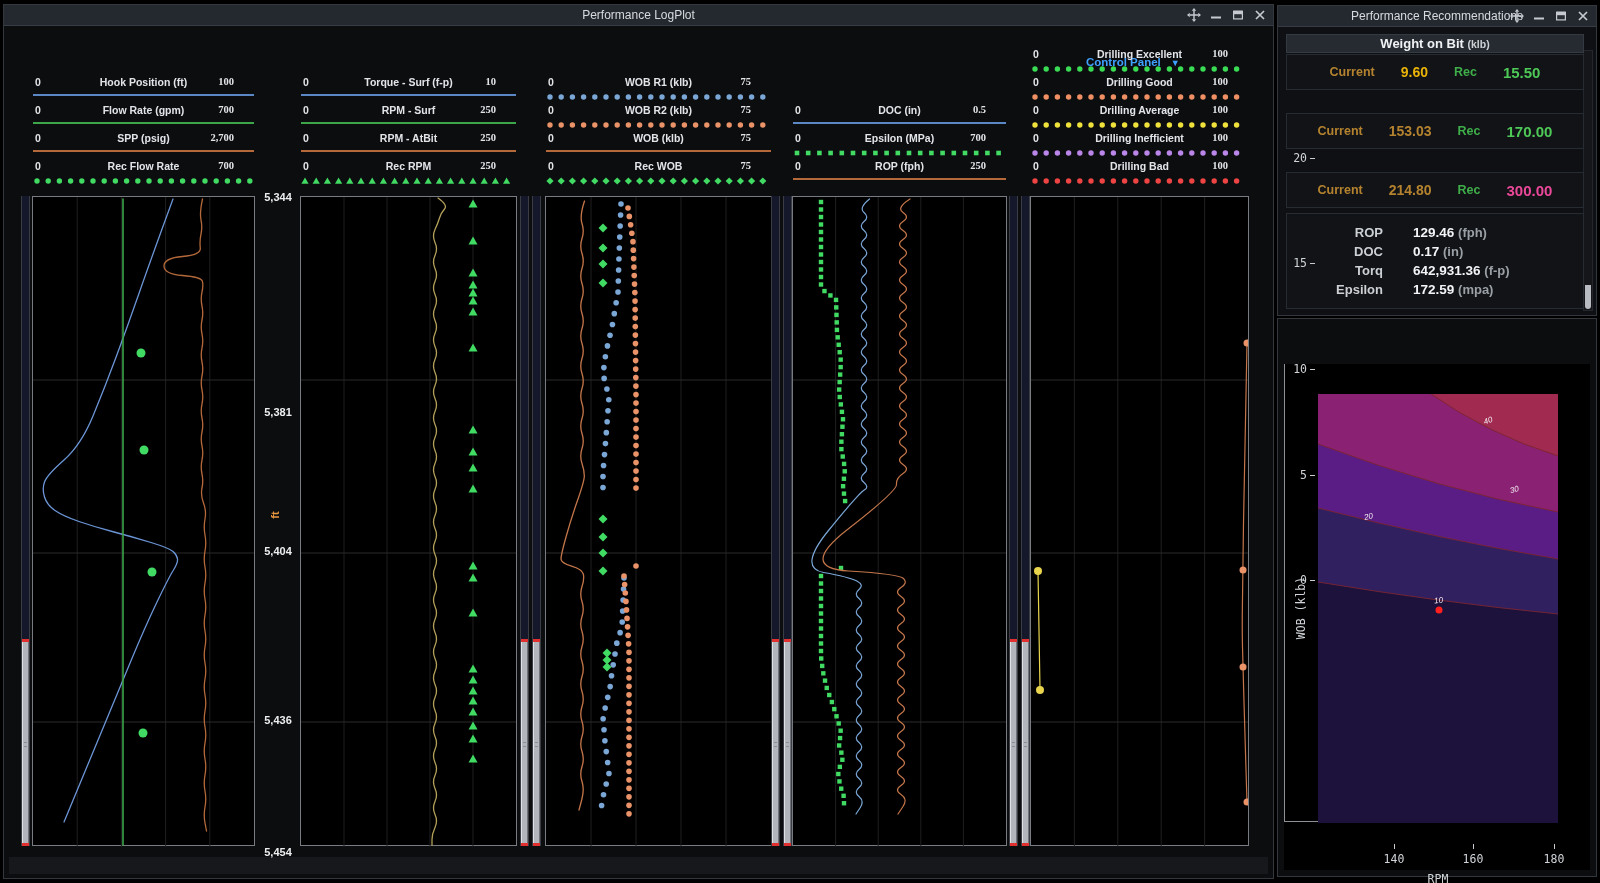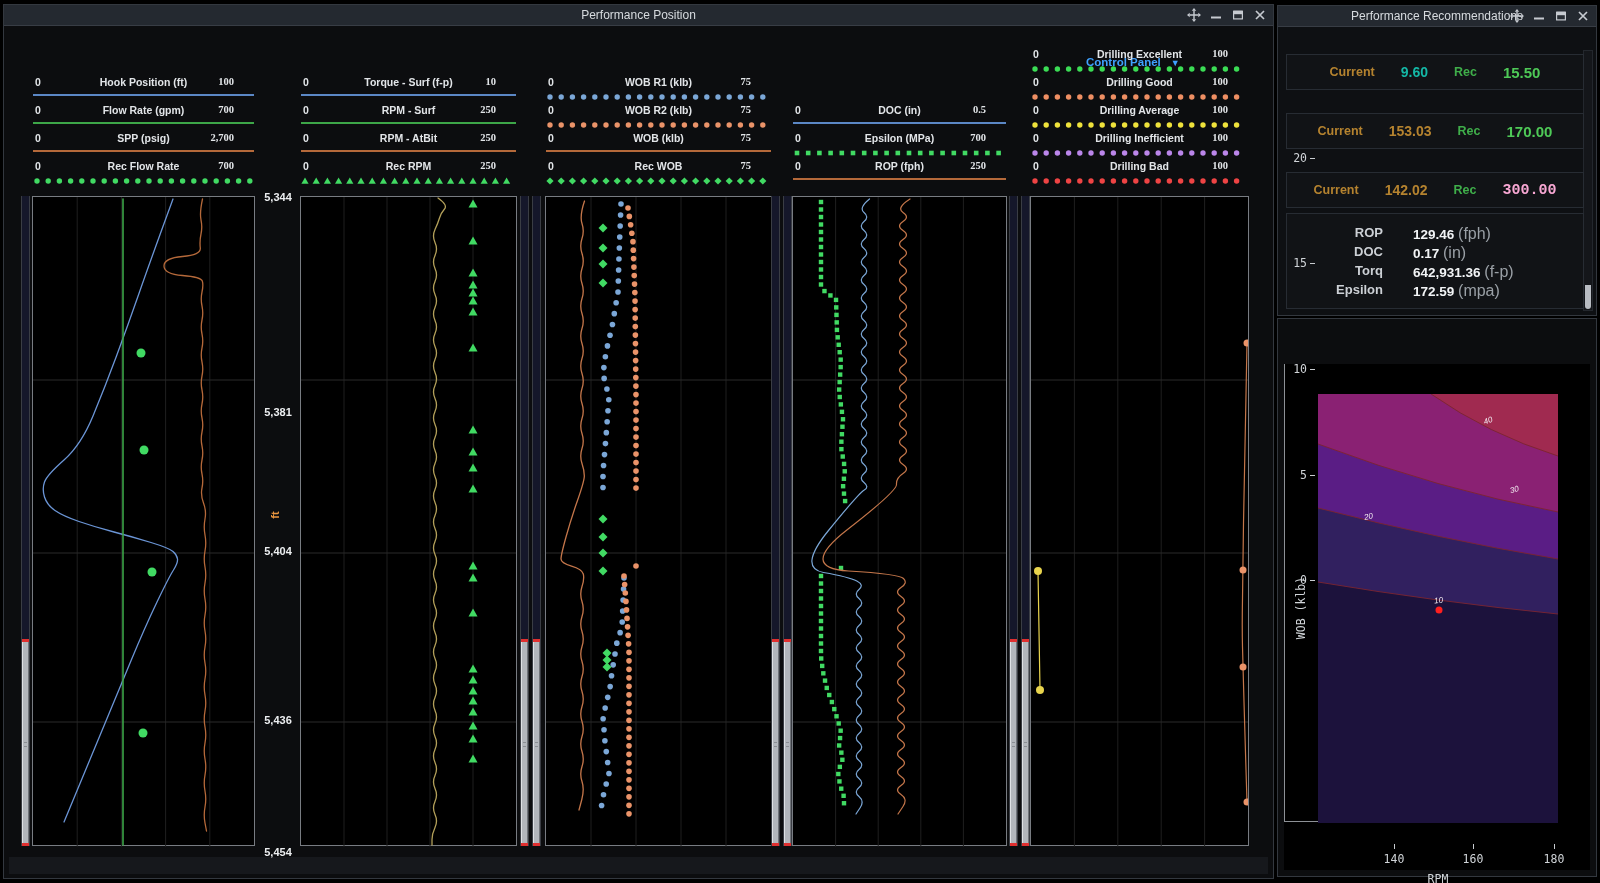--- a/index.html
+++ b/index.html
@@ -39,35 +39,35 @@
   .sec-r{position:absolute;left:8px;width:298px;height:36px;background:#111316;border:1px solid #272c33;
          display:flex;align-items:center;justify-content:center;gap:26px;}
   .cur-l{font-size:12.5px;font-weight:bold;}
   .cur-v{font-size:14px;font-weight:bold;}
   .rec-l{font-size:12.5px;font-weight:bold;}
   .rec-v{font-size:15px;font-weight:bold;}
   .stats{position:absolute;left:8px;width:298px;background:#111316;border:1px solid #272c33;}
   .stat-row{position:absolute;left:0;right:0;height:19px;}
   .stat-row .sl{position:absolute;right:200px;width:120px;text-align:right;font-size:13px;font-weight:bold;color:#ccd0d5;}
   .stat-row .sv{position:absolute;left:126px;font-size:13.5px;font-weight:bold;color:#f2f4f6;white-space:nowrap;}
-  .stat-row .su{font-size:16px;font-weight:normal;color:#9aa0a6;}
+  .stat-row .su{font-size:13px;font-weight:bold;color:#9aa0a6;}
   .vscroll{position:absolute;right:3px;top:23px;bottom:4px;width:10px;background:#14161a;border:1px solid #23272d;}
   .vscroll .sthumb{position:absolute;left:1px;right:1px;bottom:1px;height:24px;background:#b8bcc2;border-radius:0 0 5px 5px;}
   .rop-black{position:absolute;left:6px;right:6px;top:24px;bottom:6px;background:#000;}
   .ax{position:absolute;font-family:"DejaVu Sans Mono","Liberation Mono",monospace;color:#d0d4d8;font-size:11.5px;}
   .tickmark{position:absolute;background:#c8ccd0;}
 </style>
 </head>
 <body>
 
 <div class="screen">
 
   <div class="window" id="lp-win" style="left:3px;top:4px;width:1271px;height:875px;">
     <div class="titlebar">
-      <span class="t">Performance Position</span>
+      <span class="t">Performance LogPlot</span>
       <span class="winicons" id="lp-icons">
           <span>
             <svg width="14" height="14" viewBox="0 0 14 14">
               <path d="M7 2.5 V11.5 M2.5 7 H11.5" stroke="#c6cad0" stroke-width="1.4" fill="none"></path>
               <path d="M7 0 L4.8 2.7 H9.2 Z M7 14 L4.8 11.3 H9.2 Z M0 7 L2.7 4.8 V9.2 Z M14 7 L11.3 4.8 V9.2 Z" fill="#c6cad0"></path>
             </svg>
           </span>
           <span>
             <svg width="14" height="14" viewBox="0 0 14 14">
               <rect x="2" y="8.5" width="10" height="2" fill="#c6cad0"></rect>
@@ -844,37 +844,38 @@
             <svg width="14" height="14" viewBox="0 0 14 14">
               <path d="M3 3 L11 11 M11 3 L3 11" stroke="#c6cad0" stroke-width="1.7"></path>
             </svg>
           </span>
         </span>
     </div>
     <div class="panel-body" id="rec-body">
       <div class="vscroll">
           <div class="sthumb"></div>
         </div>
+    <div class="sec-h" style="top: 7px;"><span>Weight on Bit </span><span class="u">(klb)</span></div>
         <div class="sec-r" style="top: 27px;">
           <span class="cur-l" style="color: rgb(181, 131, 47);">Current</span>
-          <span class="cur-v" style="color: #14b8a6;">9.60</span>
+          <span class="cur-v" style="color: #eab308;">9.60</span>
           <span class="rec-l" style="color: rgb(63, 174, 74);">Rec</span>
           <span class="rec-v" style="color: rgb(78, 201, 87);">15.50</span>
         </div>
         <div class="sec-r" style="top: 86px;">
           <span class="cur-l" style="color: rgb(181, 131, 47);">Current</span>
           <span class="cur-v" style="color: rgb(181, 131, 47);">153.03</span>
           <span class="rec-l" style="color: rgb(63, 174, 74);">Rec</span>
           <span class="rec-v" style="color: rgb(78, 201, 87);">170.00</span>
         </div>
         <div class="sec-r" style="top: 145px;">
           <span class="cur-l" style="color: rgb(181, 131, 47);">Current</span>
-          <span class="cur-v" style="color: rgb(181, 131, 47);">142.02</span>
+          <span class="cur-v" style="color: rgb(181, 131, 47);">214.80</span>
           <span class="rec-l" style="color: rgb(63, 174, 74);">Rec</span>
-          <span class="rec-v" style="color: #f9a8d4; font-family: Liberation Mono, monospace;">300.00</span>
+          <span class="rec-v" style="color: #ec4899;">300.00</span>
         </div>
         <div class="stats" style="top: 186px; height: 96px;">
           <div class="stat-row" style="top: 11px;">
             <span class="sl">ROP</span>
             <span class="sv">129.46 <span class="su">(fph)</span></span>
           </div>
           <div class="stat-row" style="top: 30px;">
             <span class="sl">DOC</span>
             <span class="sv">0.17 <span class="su">(in)</span></span>
           </div>

